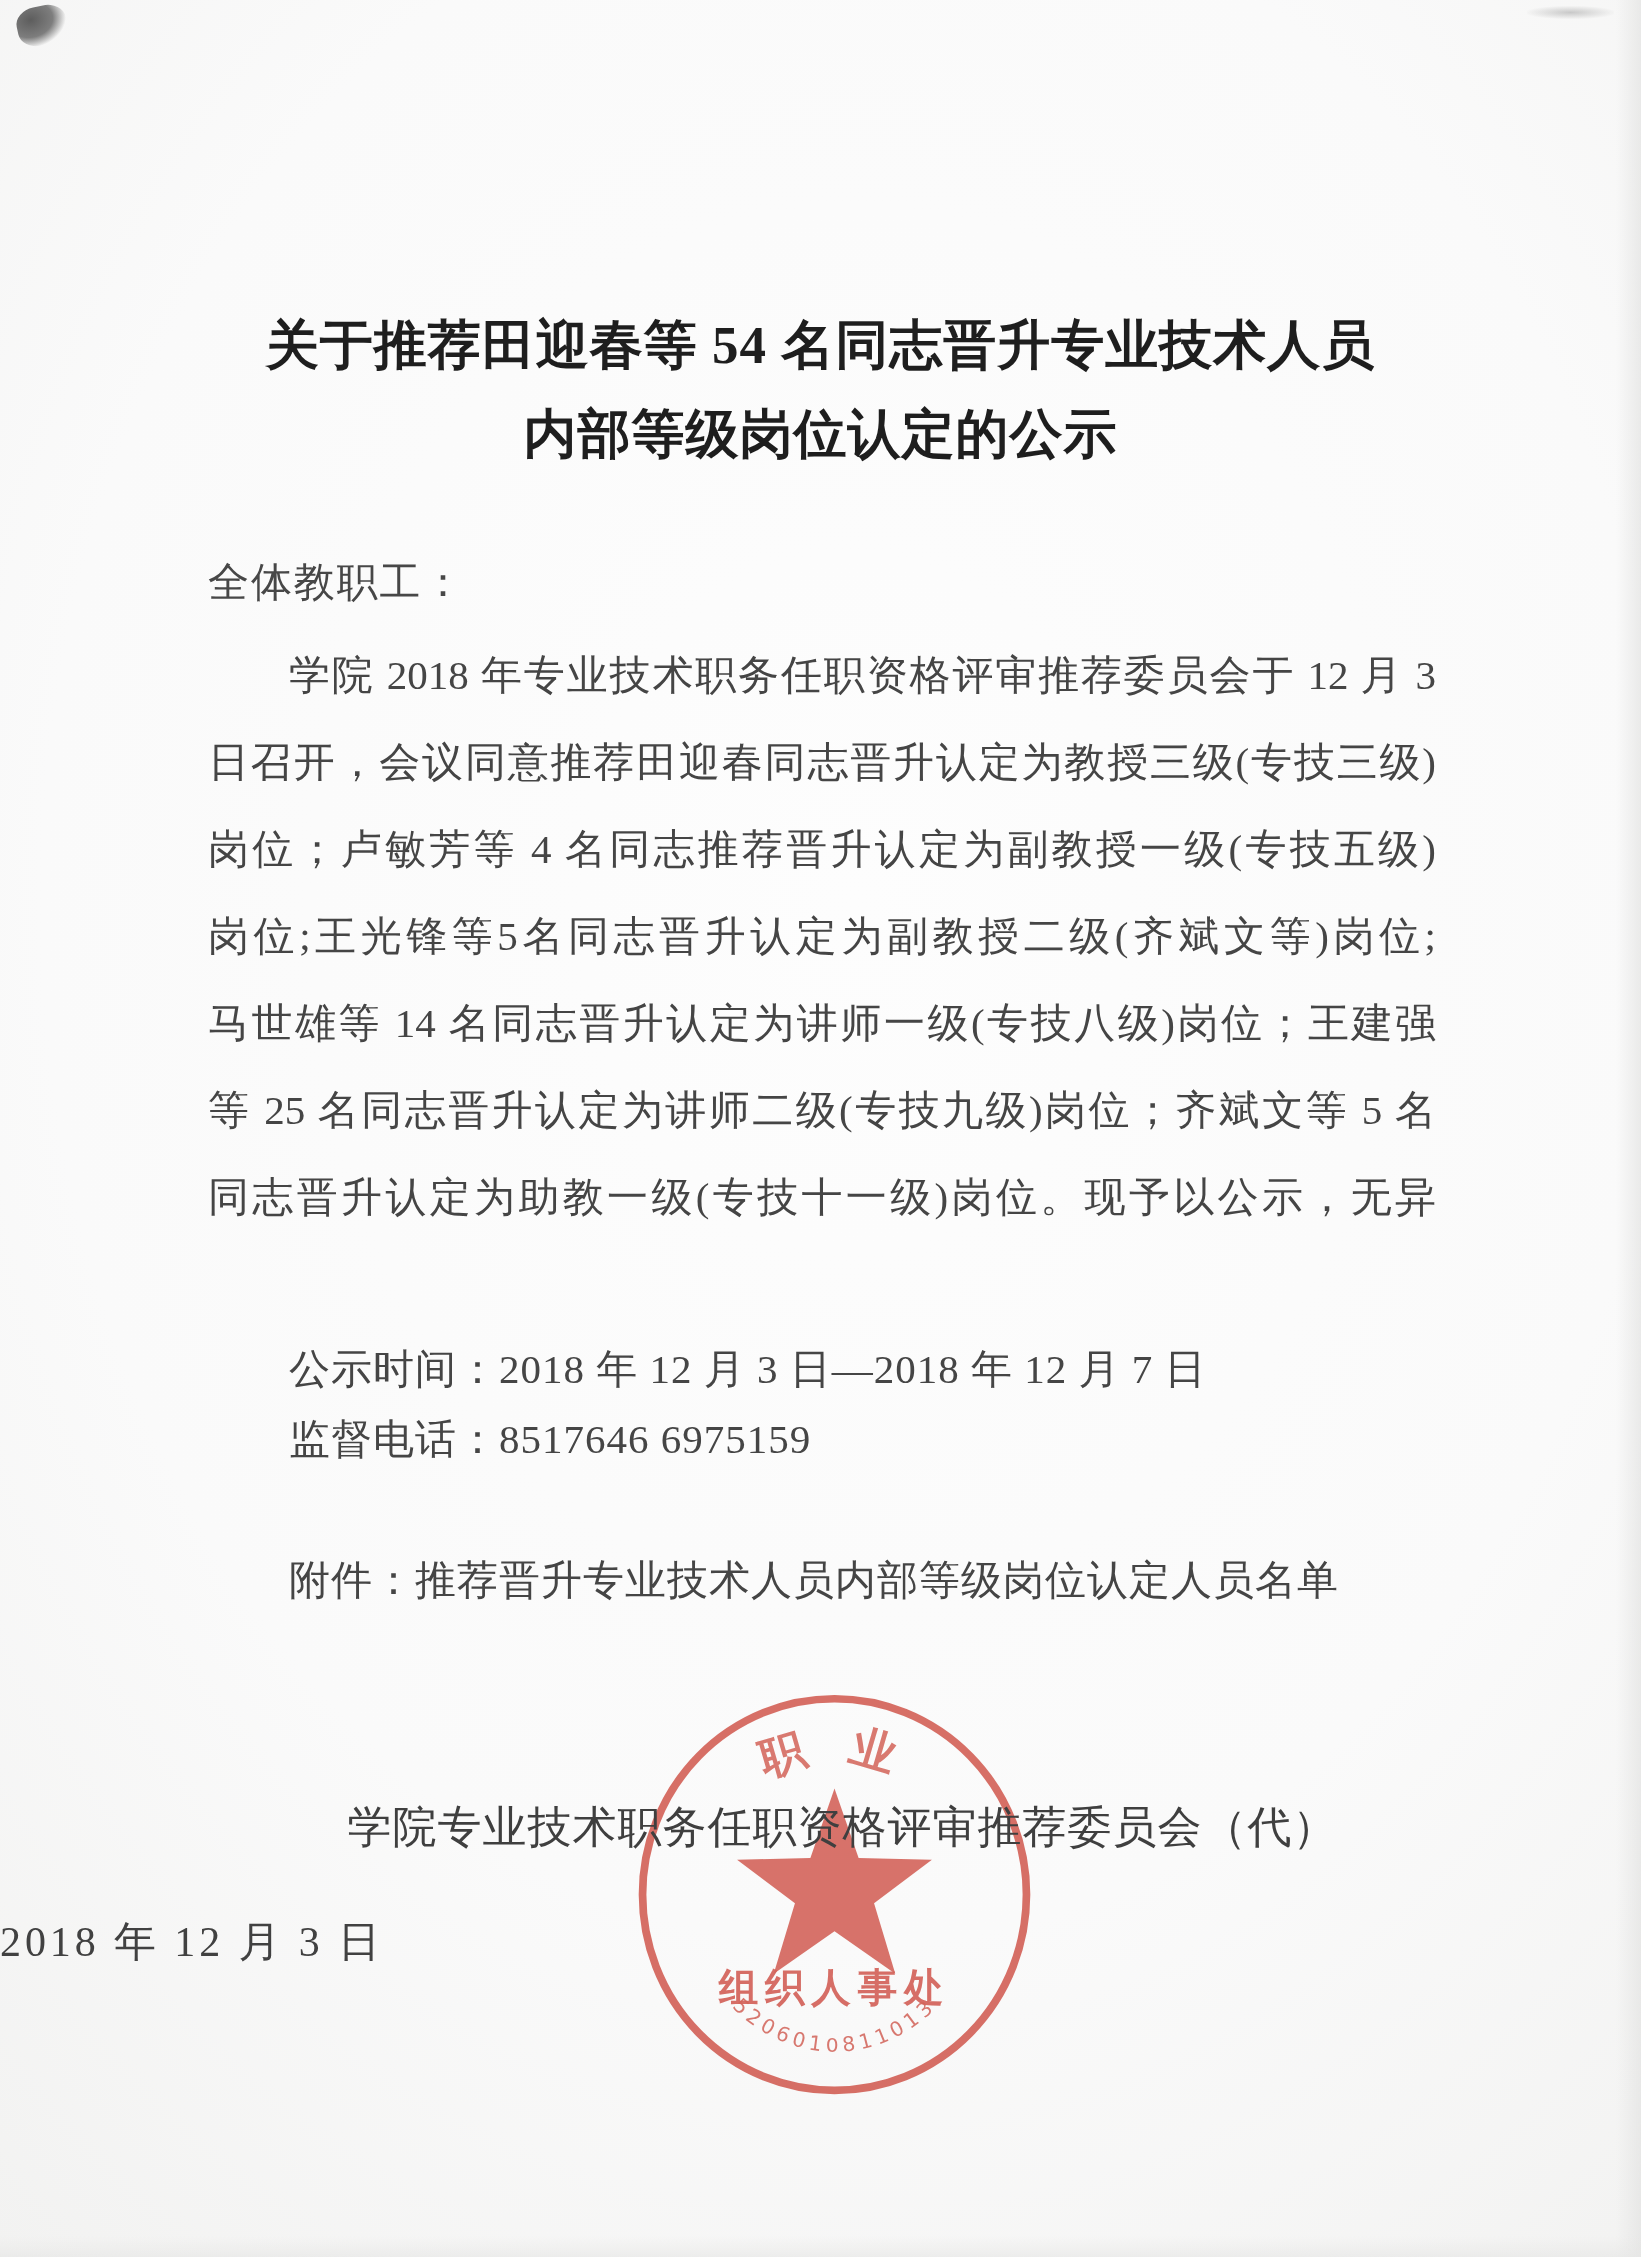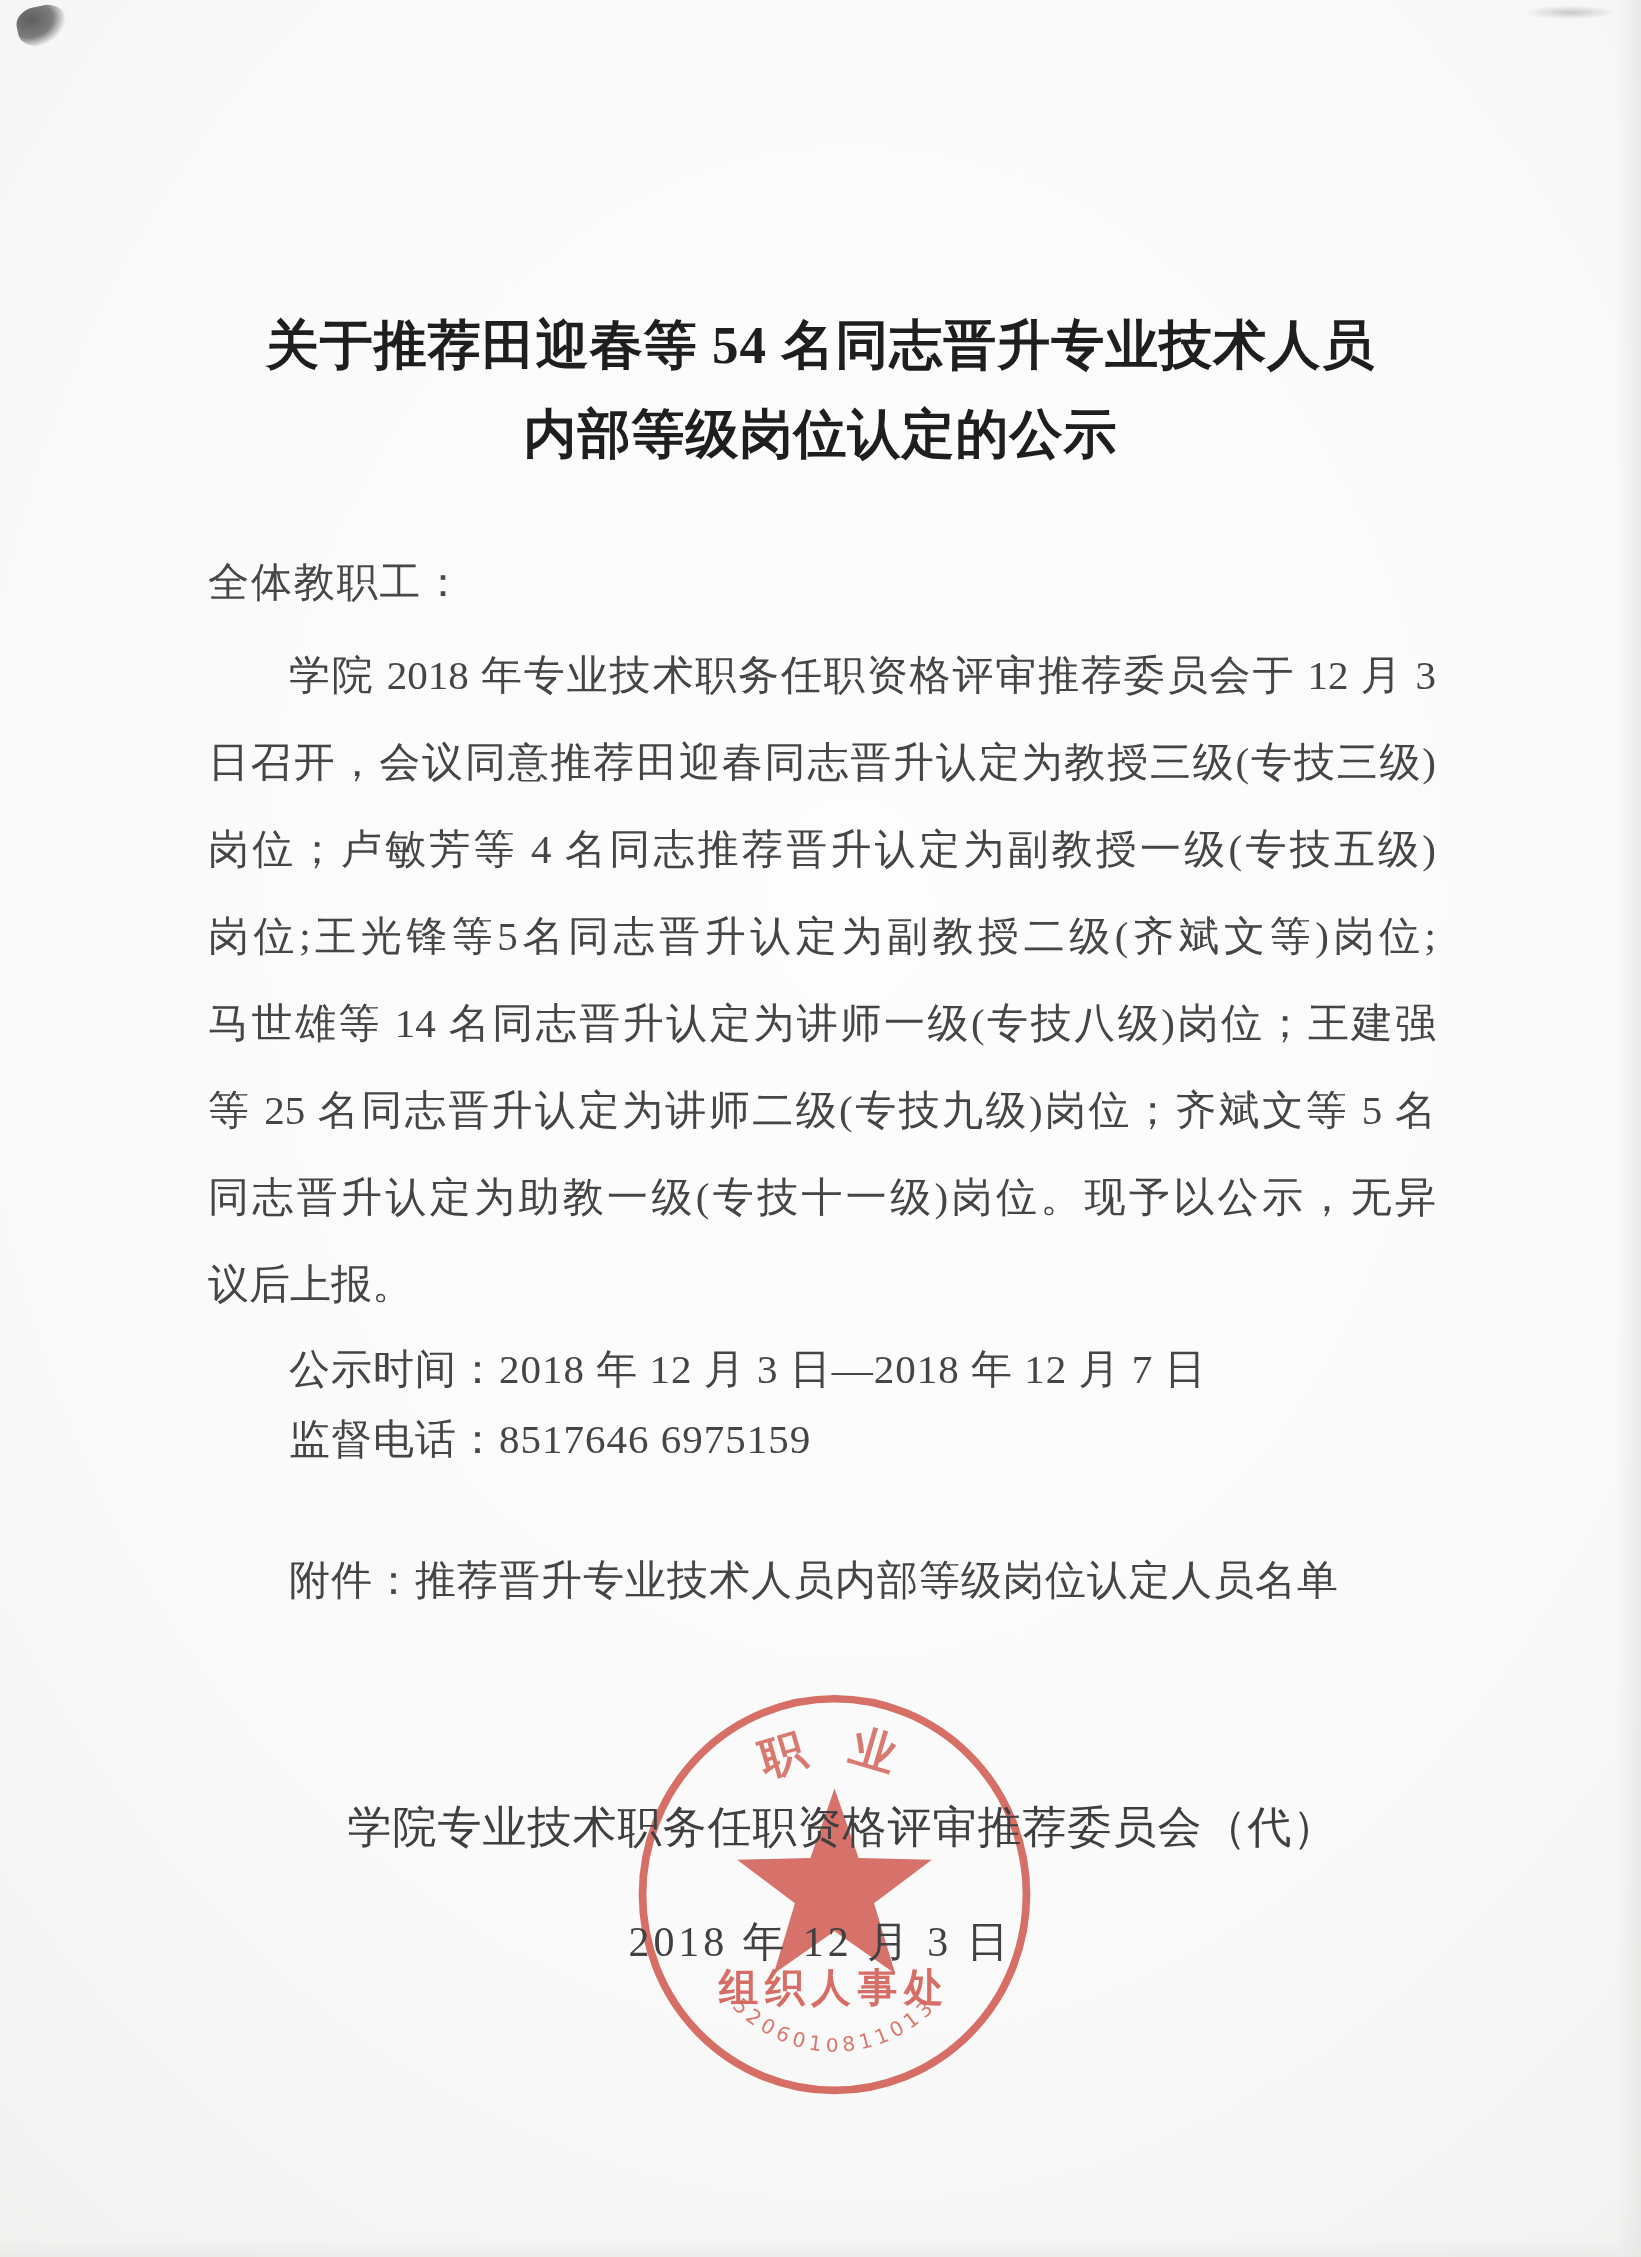--- a/index.html
+++ b/index.html
@@ -70,21 +70,21 @@
   .phone { top: 1412px; }
   .attachment { top: 1553px; }
   .signature {
     position: absolute; top: 1798px; left: 0; width: 100%;
     text-align: center; font-size: 44px; color: #3f3f3f; letter-spacing: 1px;
     z-index: 3;
     margin-left: 22px;
   }
   .sign-date {
     position: absolute; top: 1914px; left: 0; width: 100%;
-    text-align: center; font-size: 42px; color: #414141; letter-spacing: 3.9px;
+    font-size: 42px; color: #414141; letter-spacing: 3.9px;
     z-index: 3;
   }
 
   .stamp {
     position: absolute; left: 630px; top: 1692px;
     width: 409px; height: 409px;
     opacity: .82;
     mix-blend-mode: multiply;
     filter: blur(0.4px);
     z-index: 2;
@@ -112,21 +112,20 @@
   <div class="salutation">全体教职工：</div>
 
   <div class="body-block">
     <span class="body-line first">学院 2018 年专业技术职务任职资格评审推荐委员会于 12 月 3</span>
     <span class="body-line">日召开，会议同意推荐田迎春同志晋升认定为教授三级(专技三级)</span>
     <span class="body-line">岗位；卢敏芳等 4 名同志推荐晋升认定为副教授一级(专技五级)</span>
     <span class="body-line">岗位;王光锋等5名同志晋升认定为副教授二级(齐斌文等)岗位;</span>
     <span class="body-line">马世雄等 14 名同志晋升认定为讲师一级(专技八级)岗位；王建强</span>
     <span class="body-line">等 25 名同志晋升认定为讲师二级(专技九级)岗位；齐斌文等 5 名</span>
     <span class="body-line">同志晋升认定为助教一级(专技十一级)岗位。现予以公示，无异</span>
-    <span class="body-line last">议后上报。</span>
   </div>
 
   <div class="meta-line notice-time">公示时间：2018 年 12 月 3 日—2018 年 12 月 7 日</div>
   <div class="meta-line phone">监督电话：8517646  6975159</div>
   <div class="meta-line attachment">附件：推荐晋升专业技术人员内部等级岗位认定人员名单</div>
 
   <div class="signature">学院专业技术职务任职资格评审推荐委员会（代）</div>
   <div class="sign-date">2018 年 12 月 3 日</div>
 
   <div class="stamp">

